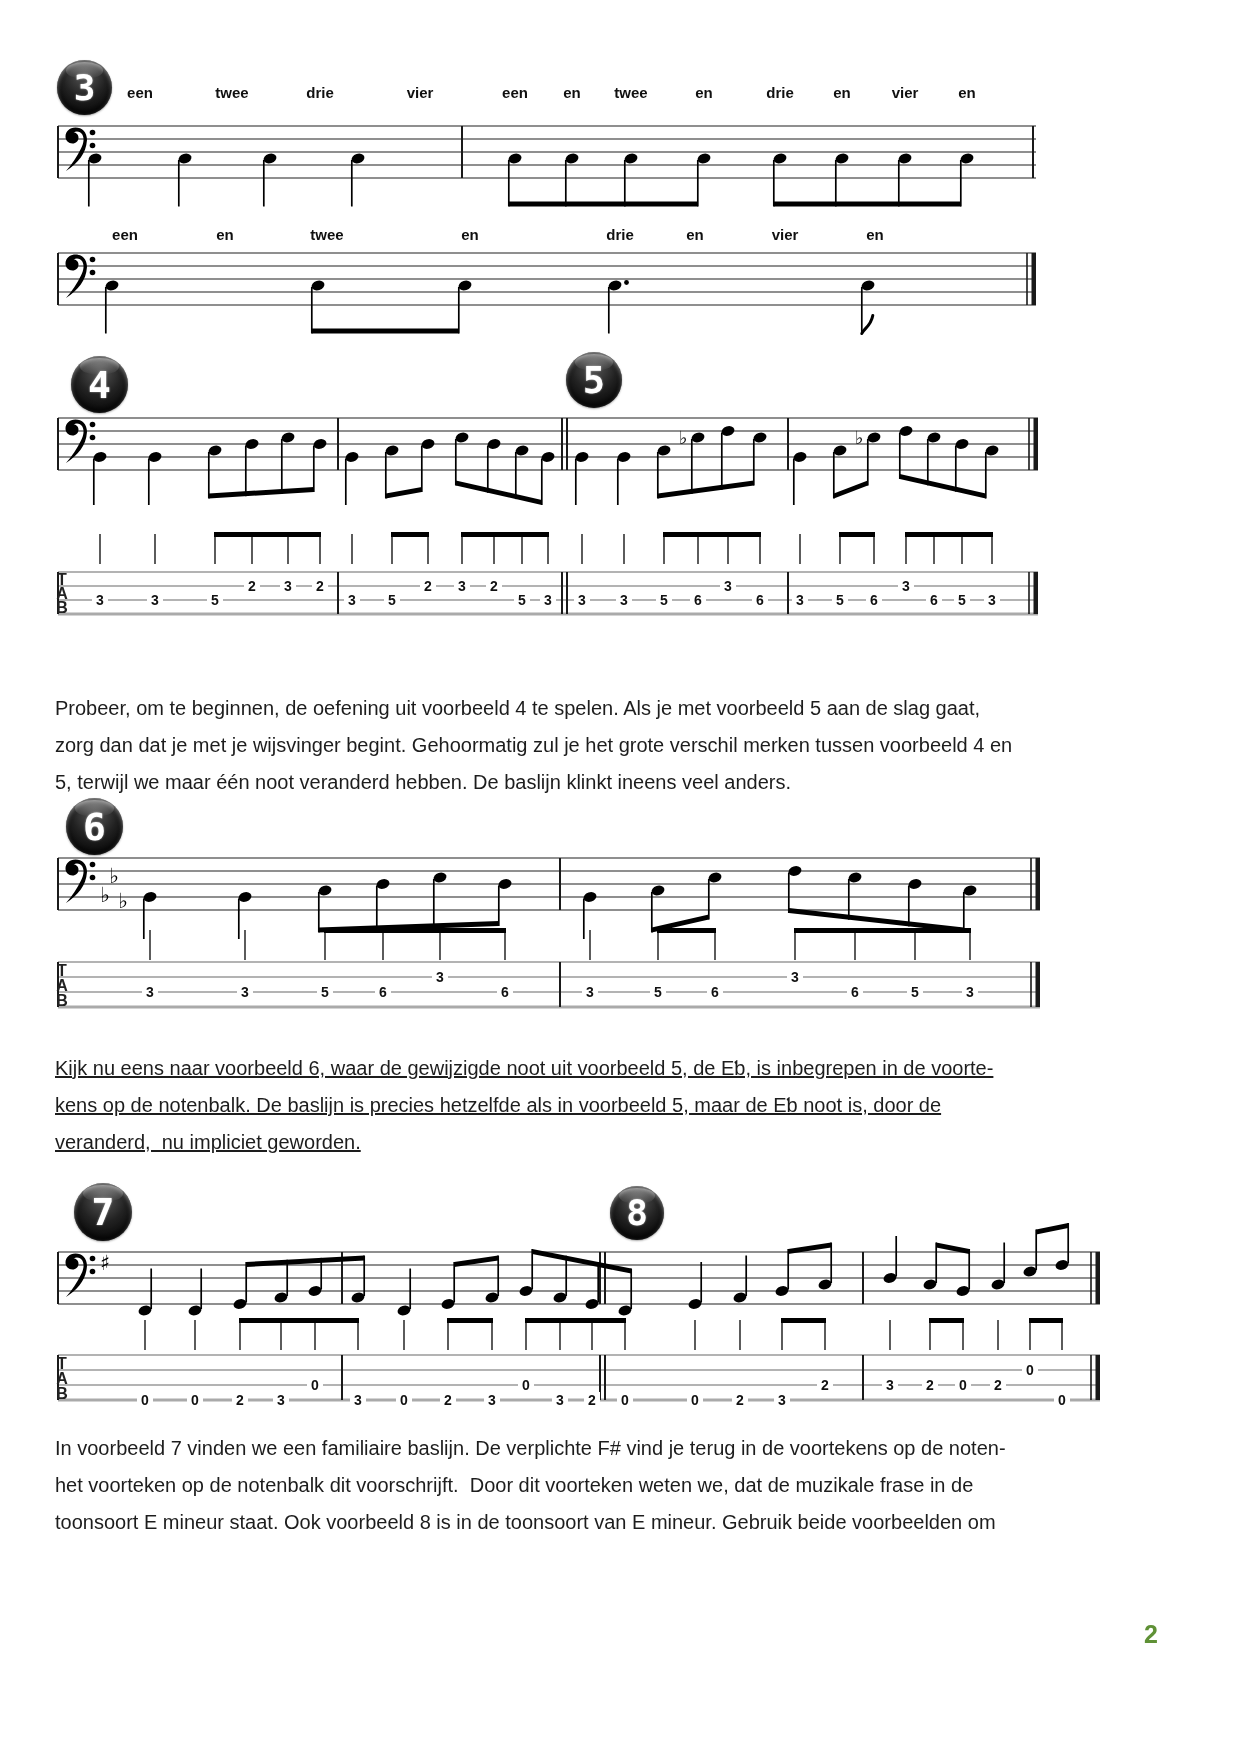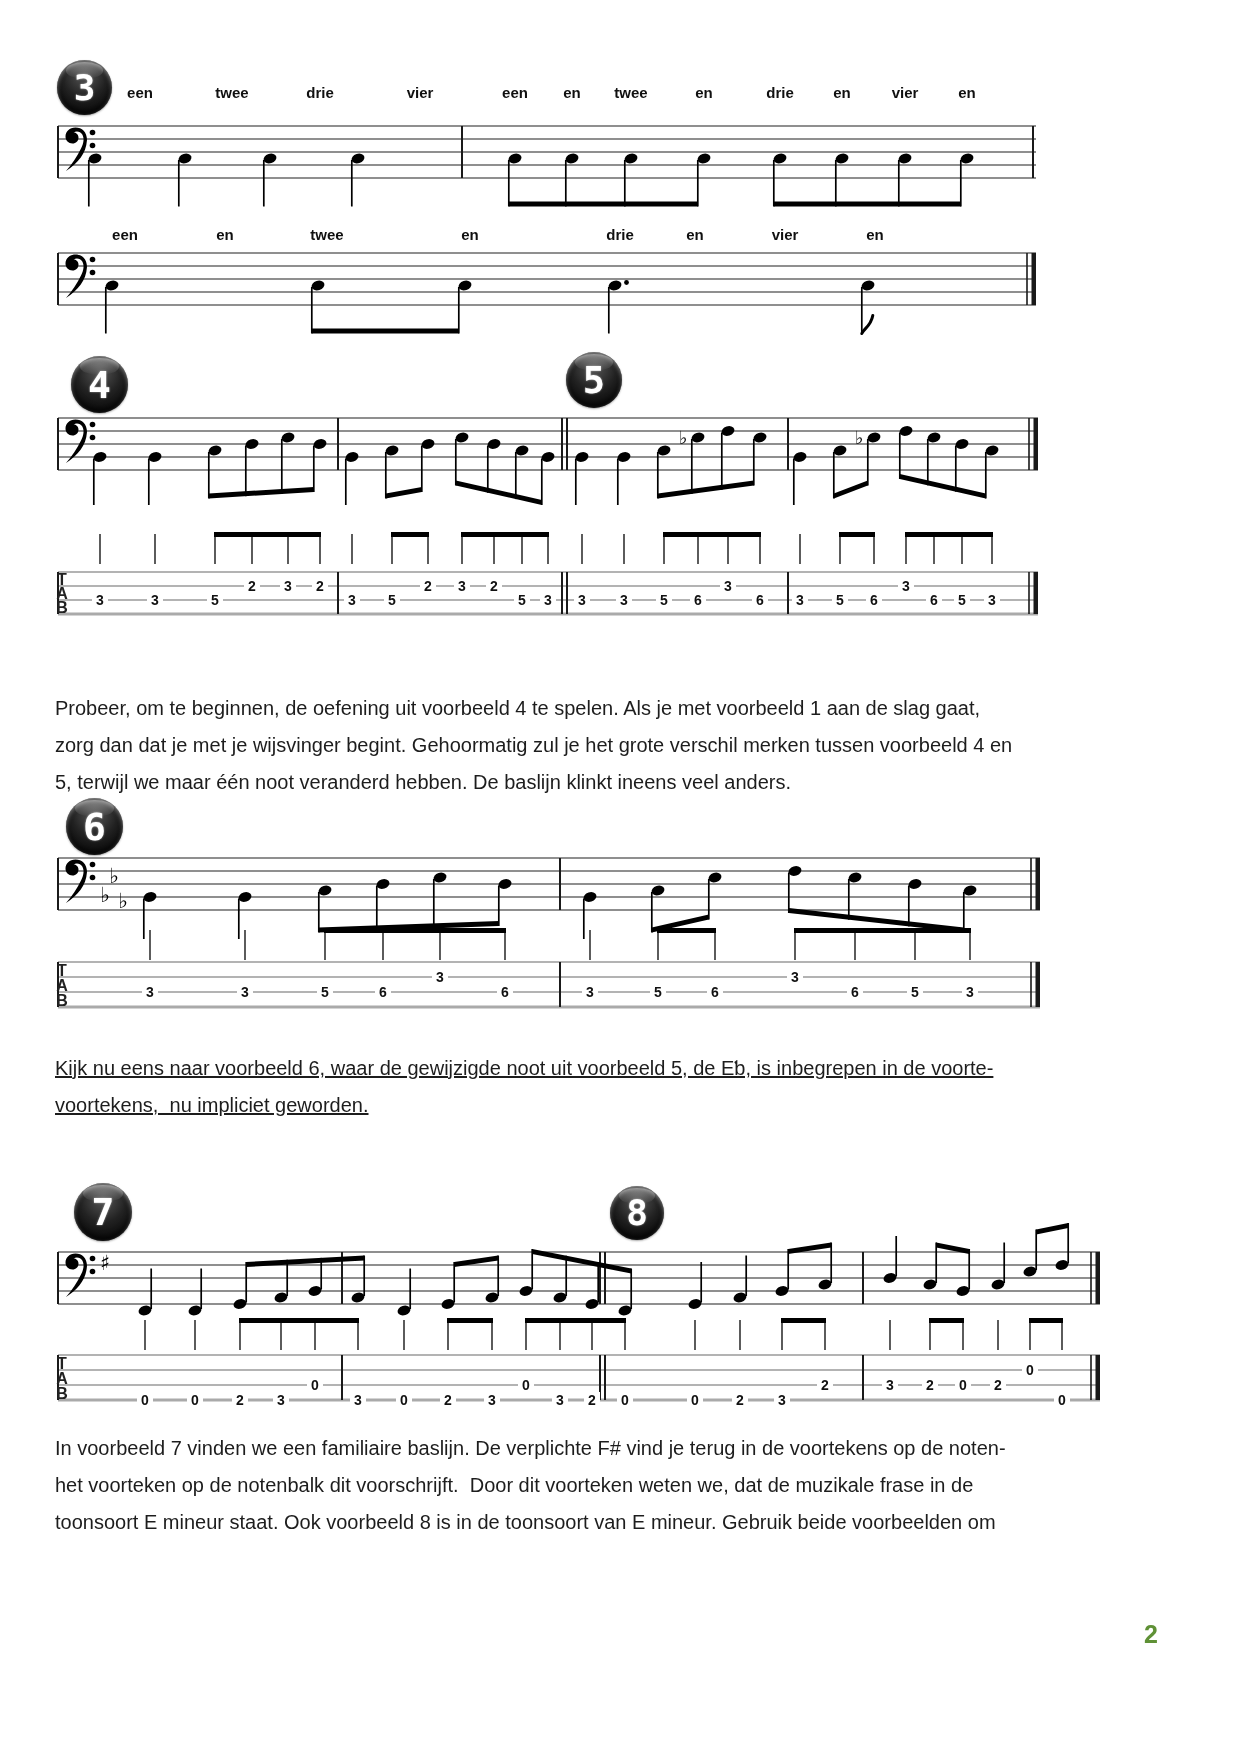--- a/index.html
+++ b/index.html
@@ -748,28 +748,29 @@
       </div>
       <div class="badge" style="left: 74px; top: 1183px; width: 58px; height: 58px;">
         <span class="digit" style="font-size: 38px;">7</span>
       </div>
       <div class="badge" style="left: 610px; top: 1186px; width: 54px; height: 54px;">
         <span class="digit" style="font-size: 36px;">8</span>
       </div>
     </div>
 
   <div class="para" id="p1" style="top:690px;">
-    <div>Probeer, om te beginnen, de oefening uit voorbeeld 4 te spelen. Als je met voorbeeld 1 aan de slag gaat,</div>
+    <div>Probeer, om te beginnen, de oefening uit voorbeeld 4 te spelen. Als je met voorbeeld 5 aan de slag gaat,</div>
     <div>zorg dan dat je met je wijsvinger begint. Gehoormatig zul je het grote verschil merken tussen voorbeeld 4 en</div>
     <div>5, terwijl we maar één noot veranderd hebben. De baslijn klinkt ineens veel anders.</div>
   </div>
 
   <div class="para" id="p2" style="top:1050px;text-decoration:underline;">
     <div>Kijk nu eens naar voorbeeld 6, waar de gewijzigde noot uit voorbeeld 5, de Eƅ, is inbegrepen in de voorte-</div>
-    <div>voortekens,  nu impliciet geworden.</div>
+    <div>kens op de notenbalk. De baslijn is precies hetzelfde als in voorbeeld 5, maar de Eƅ noot is, door de</div>
+    <div>veranderd,  nu impliciet geworden.</div>
   </div>
 
   <div class="para" id="p3" style="top:1430px;">
     <div>In voorbeeld 7 vinden we een familiaire baslijn. De verplichte F# vind je terug in de voortekens op de noten-</div>
     <div>het voorteken op de notenbalk dit voorschrijft.  Door dit voorteken weten we, dat de muzikale frase in de</div>
     <div>toonsoort E mineur staat. Ook voorbeeld 8 is in de toonsoort van E mineur. Gebruik beide voorbeelden om</div>
   </div>
 
   <div id="pagenum" style="color: rgb(95, 145, 54);">2</div>
 </div>

